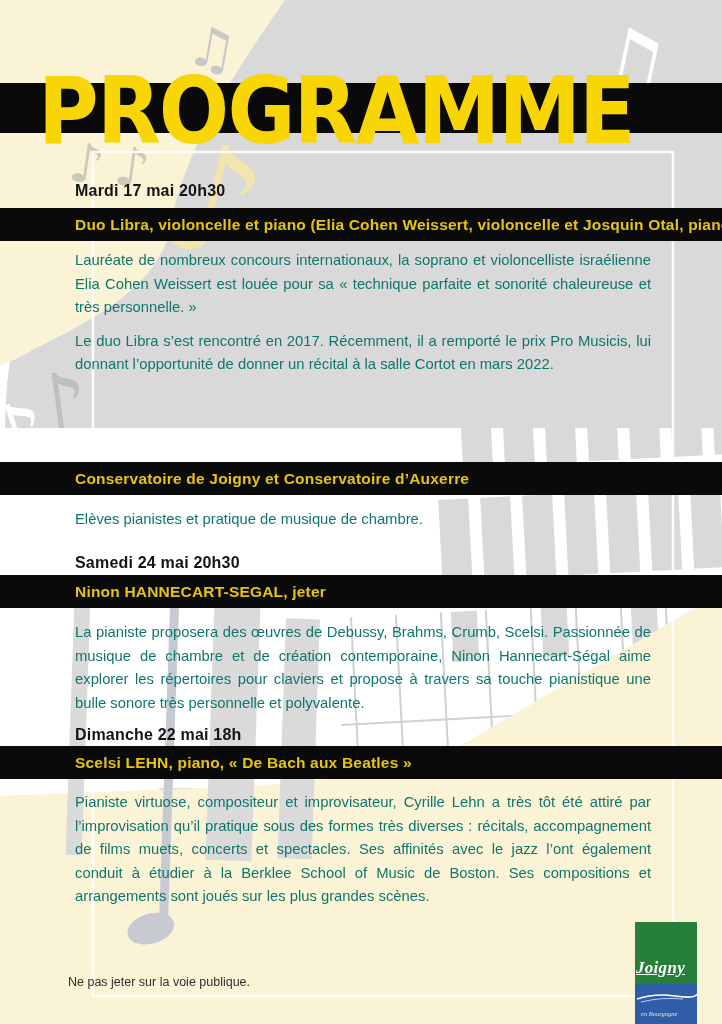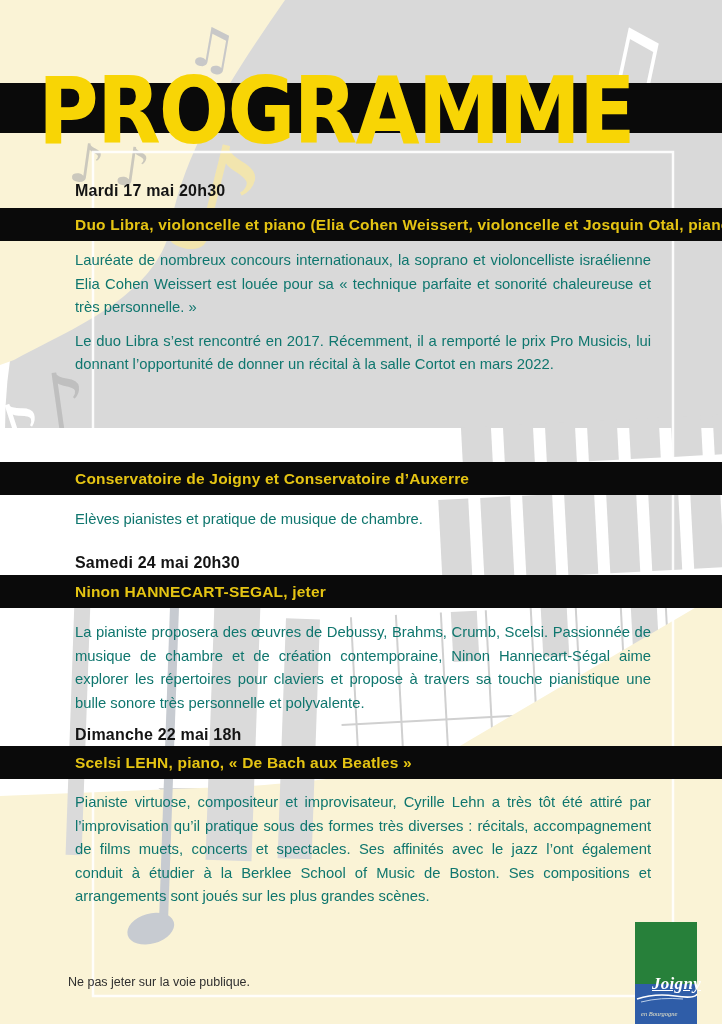--- a/index.html
+++ b/index.html
@@ -32,21 +32,21 @@
   }
   .paras p + p{margin-top:10px;}
   .footer-note{
     position:absolute;left:52px;top:959px;margin:16px;
     font-size:12.5px;color:#2f2f2f;
   }
   .logo{position:absolute;left:635px;top:922px;width:64px;height:102px;}
   .logo .green{position:absolute;left:0;top:0;width:62px;height:62px;background:#27803A;}
   .logo .blue{position:absolute;left:0;top:62px;width:62px;height:40px;background:#2F5DA8;}
   .logo .city{
-    position:absolute;left:1px;top:36px;width:66px;margin:16px;
+    position:absolute;left:1px;top:36px;width:66px;margin:0;
     font-family:"Liberation Serif",serif;font-style:italic;font-weight:bold;
     font-size:17px;color:#ffffff;letter-spacing:.3px;text-decoration:underline;
   }
   .logo .region{
     position:absolute;left:6px;top:88px;margin:0;
     font-family:"Liberation Serif",serif;font-style:italic;
     font-size:6.5px;color:#E8E4C8;white-space:nowrap;
   }
   .logo .wave{position:absolute;left:0;top:68px;}
 </style>

